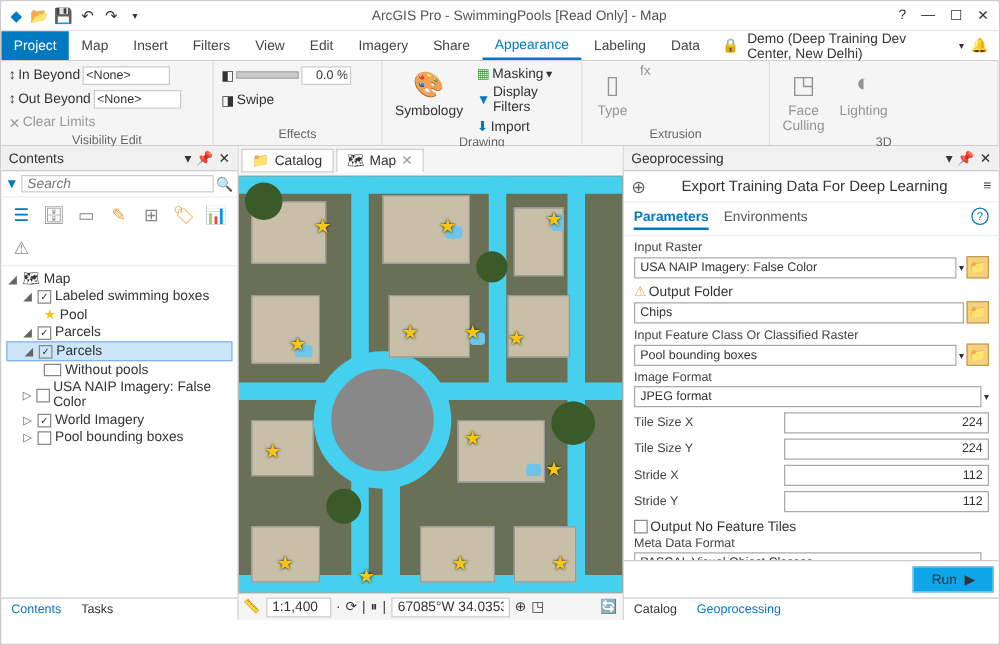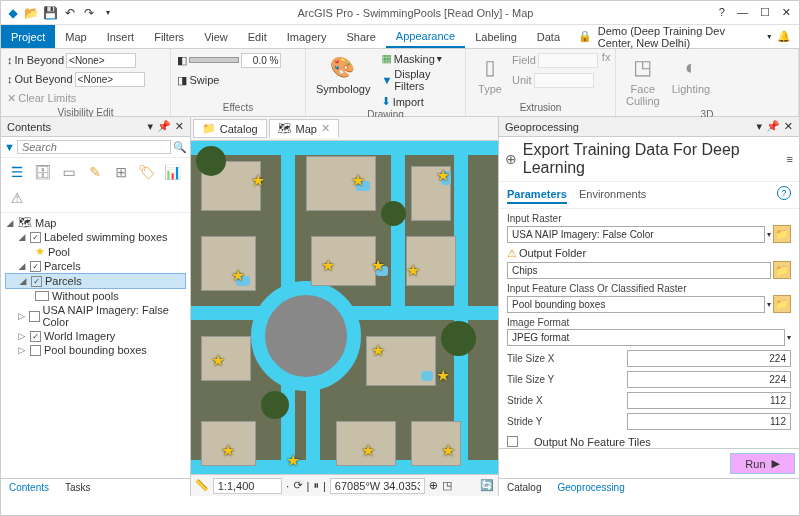--- a/index.html
+++ b/index.html
@@ -54,39 +54,39 @@
 .house{position:absolute;background:#c8bfa8;border:1px solid #999}
 .tree{position:absolute;border-radius:50%;background:#3a5a2a}
 .pool{position:absolute;background:#6ec5e8;border-radius:3px}
 .star{position:absolute;color:#f5c518;font-size:16px;text-shadow:0 0 2px #000}
 .circle-road{position:absolute;border:14px solid #45d0f0;border-radius:50%;background:#888}
 .statusbar{height:22px;background:#f5f5f5;border-top:1px solid #ccc;display:flex;align-items:center;gap:4px;padding:0 4px;font-size:10px}
 .sb-input{border:1px solid #ccc;background:#fff;padding:1px 4px}
 .gp{width:300px;display:flex;flex-direction:column}
 .gp-title{display:flex;align-items:center;padding:4px 6px;gap:6px;border-bottom:1px solid #eee}
 .gp-title .back{font-size:14px;color:#666}
-.gp-title .name{flex:1;font-size:16px}
+.gp-title .name{flex:1;text-align:center;font-size:12px}
 .gp-tabs{display:flex;padding:4px 8px;gap:12px;border-bottom:1px solid #eee}
 .gp-tab{font-size:11px;color:#555;padding:2px 0}
 .gp-tab.active{color:#0079c1;border-bottom:2px solid #0079c1;font-weight:600}
 .help-icon{margin-left:auto;color:#0079c1;border:1px solid #0079c1;border-radius:50%;width:14px;height:14px;display:flex;align-items:center;justify-content:center;font-size:9px}
 .gp-body{flex:1;overflow:auto;padding:4px 8px}
 .param{margin-bottom:4px}
 .param label{display:block;font-size:10px;color:#444;margin-bottom:1px}
 .param-row{display:flex;gap:2px;align-items:center}
 .param-input{flex:1;border:1px solid #aaa;padding:2px 4px;font-size:10px;background:#fff}
 .param-input.num{text-align:right}
 .folder-btn{width:18px;height:18px;background:#f5d080;border:1px solid #c0a050;display:flex;align-items:center;justify-content:center}
 .param-split{display:flex;align-items:center}
 .param-split label{flex:0 0 120px;margin:0}
 .warn{color:#e8a33d;font-size:11px;margin-right:2px}
 .gp-footer{border-top:1px solid #ccc;padding:4px;display:flex;justify-content:flex-end}
-.run-btn{background:#f0abfc;border:1px solid #9ac6e8;padding:3px 14px;display:flex;align-items:center;gap:6px;color:#0079c1}
+.run-btn{background:#0ea5e9;border:1px solid #9ac6e8;padding:3px 14px;display:flex;align-items:center;gap:6px;color:#0079c1}
 .gp-bottom-tabs{display:flex;border-top:1px solid #ccc}
-.checkbox-row{display:flex;align-items:flex-start;gap:16px;padding:2px 0}
+.checkbox-row{display:flex;align-items:flex-start;gap:2px;padding:2px 0}
 </style>
 </head>
 <body>
 
 <div class="titlebar">
   <div class="qat">
     <span class="qat-icon" style="color:#0079c1">◆</span>
     <span class="qat-icon" style="color:#e8a33d">📂</span>
     <span class="qat-icon" style="color:#0079c1">💾</span>
     <span class="qat-icon">↶</span>
@@ -177,30 +177,20 @@
       </div>
     </div>
     <div class="rgroup-label">Drawing</div>
   </div>
   <div class="rgroup" style="width:150px">
     <div class="rgroup-content">
       <div class="bigbtn" style="opacity:.5">
           <div class="bigbtn-icon">▯</div>
           <span>Type</span>
         </div>
-      <div style="display:flex;flex-direction:column;gap:2px;opacity:.5">
-        <div class="rrow">
-            <span>Field</span>
-            <input class="rinput" style="width: 60px;">
-          </div>
-        <div class="rrow">
-            <span>Unit</span>
-            <input class="rinput" style="width: 60px;">
-          </div>
-      </div>
       <span style="opacity:.5">fx</span>
     </div>
     <div class="rgroup-label">Extrusion</div>
   </div>
   <div class="rgroup" style="flex:1">
     <div class="rgroup-content" style="opacity:.5">
       <div class="bigbtn">
           <div class="bigbtn-icon">◳</div>
           <span style="white-space:pre;text-align:center">Face
 Culling</span>
@@ -342,21 +332,21 @@
       <span class="star" style="left:20px;top:210px">★</span>
       <span class="star" style="left:180px;top:200px">★</span>
       <span class="star" style="left:245px;top:225px">★</span>
       <span class="star" style="left:30px;top:300px">★</span>
       <span class="star" style="left:95px;top:310px">★</span>
       <span class="star" style="left:170px;top:300px">★</span>
       <span class="star" style="left:250px;top:300px">★</span>
     </div>
     <div class="statusbar">
       <span>📏</span>
-      <input class="sb-input" style="width: 69px;" value="1:1,400">
+      <input class="sb-input" style="width: 52px;" value="1:1,400">
       <span>·</span>
       <span>⟳</span>
       <span>|</span>
       <span>⏸</span>
       <span>|</span>
       <input class="sb-input" style="width: 95px;" value="67085°W 34.0353">
       <span>⊕</span>
       <span>◳</span>
       <span style="margin-left:auto">🔄</span>
     </div>
@@ -425,20 +415,27 @@
           <input class="param-input num" value="112" style="">
         </div>
       <div class="param param-split">
           <label>Stride Y</label>
           <input class="param-input num" value="112" style="">
         </div>
       <div class="checkbox-row">
           <span class="chk"></span>
           <span>Output No Feature Tiles</span>
         </div>
+      <div class="param">
+          <label>Meta Data Format</label>
+          <div class="param-row">
+            <input class="param-input" value="PASCAL Visual Object Classes" style="">
+            <span style="font-size:8px">▾</span>
+          </div>
+        </div>
 
     </div>
     <div class="gp-footer">
       <button class="run-btn">
           <span>Run</span>
           <span>▶</span>
         </button>
     </div>
     <div class="gp-bottom-tabs">
       <div class="btab">Catalog</div>

